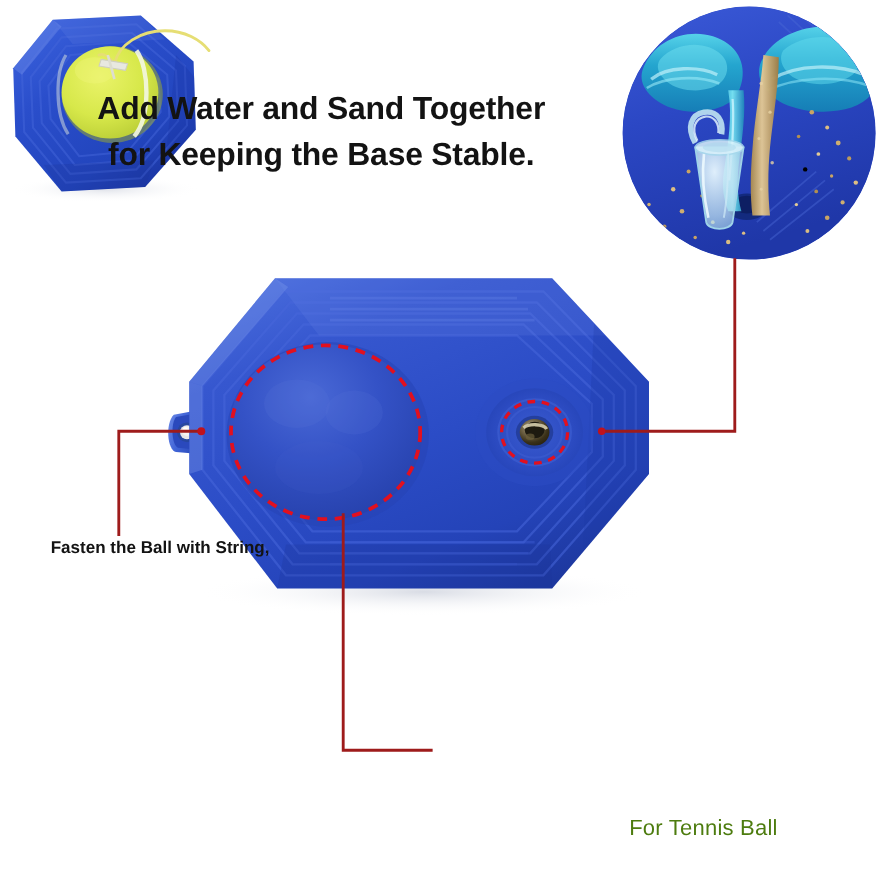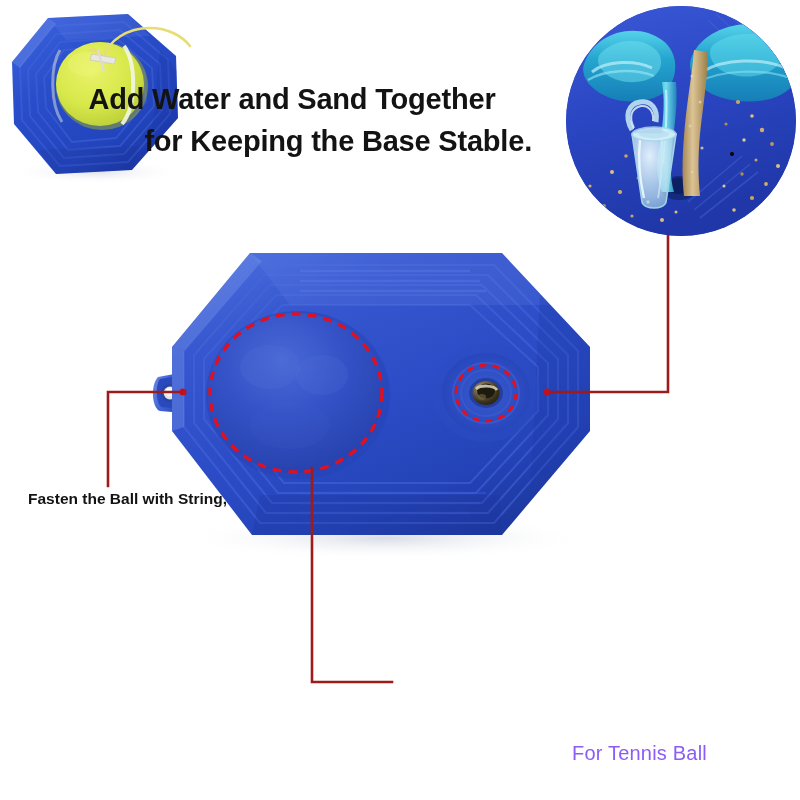--- a/index.html
+++ b/index.html
@@ -25,39 +25,39 @@
     position: absolute;
     left: 52px; top: 78px;
     width: 480px;
     text-align: center;
     font-size: 29px;
     line-height: 1.45;
     font-weight: 600;
     letter-spacing: -0.2px;
     color: #131313;
   }
-  #headline .l2 { display: block; text-align: right; }
+  #headline .l2 { display: block; }
 
   
   #caption-left {
     position: absolute;
     left: 10px; top: 487px;
     width: 235px;
-    text-align: center;
+    text-align: right;
     font-size: 15.5px;
     line-height: 1.55;
     font-weight: 600;
     color: #131313;
   }
   #caption-right {
     position: absolute;
     left: 572px; top: 742px;
     font-size: 20px;
     font-weight: 500;
-    color: #8b5cf6;
+    color: #4d7c0f;
     letter-spacing: 0.2px;
   }
 
   
   #leaders {
     position: absolute;
     left: 0; top: 0;
     width: 800px; height: 800px;
     pointer-events: none;
   }

